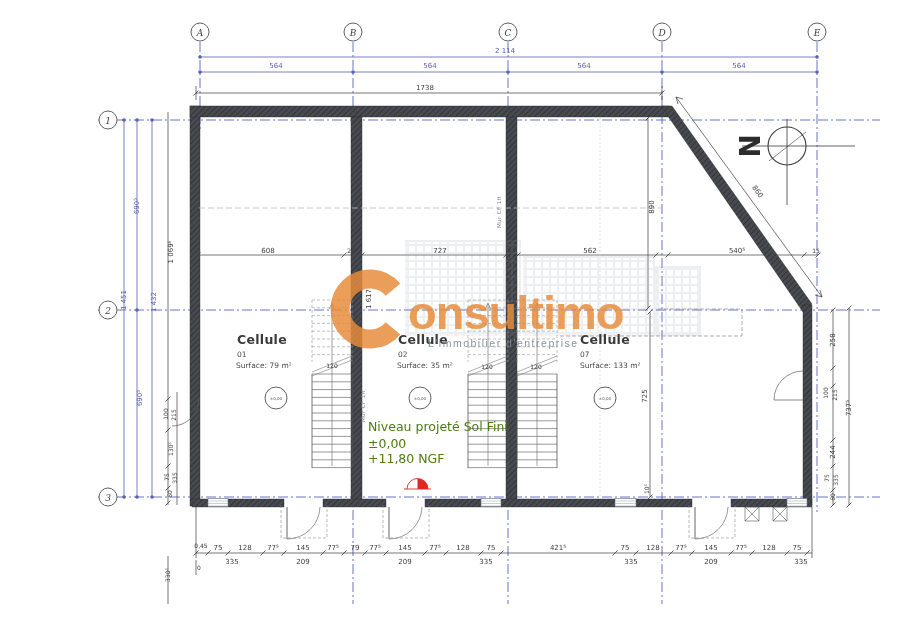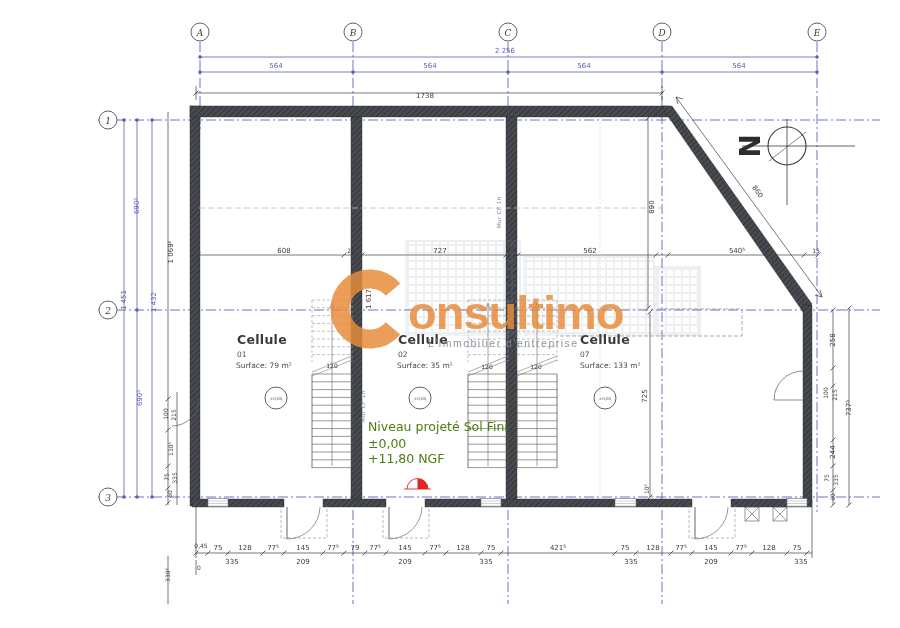--- a/index.html
+++ b/index.html
@@ -314,43 +314,43 @@
   <div class="bub" style="left:108px;top:120px">
       <span>1</span>
     </div>
   <div class="bub" style="left:108px;top:310px">
       <span>2</span>
     </div>
   <div class="bub" style="left:108px;top:497px">
       <span>3</span>
     </div>
 
-  <span class="lbl bl" style="left:505px;top:51px">2 256</span>
+  <span class="lbl bl" style="left:505px;top:51px">2 114</span>
   <span class="lbl bl" style="left:276px;top:66px">564</span>
   <span class="lbl bl" style="left:430px;top:66px">564</span>
   <span class="lbl bl" style="left:584px;top:66px">564</span>
   <span class="lbl bl" style="left:739px;top:66px">564</span>
-  <span class="lbl" style="left:425px;top:96px">1738</span>
+  <span class="lbl" style="left:425px;top:88px">1738</span>
 
   <span class="lbl bl rt" style="left:124px;top:300px">1 451</span>
   <span class="lbl bl rt" style="left:137px;top:206px">690⁵</span>
   <span class="lbl bl rt" style="left:154px;top:302px">1 432</span>
   <span class="lbl bl rt" style="left:140px;top:398px">690⁵</span>
   <span class="lbl rt" style="left:171px;top:252px">1 069⁶</span>
   <span class="lbl rt tiny" style="left:166px;top:414px">100</span>
   <span class="lbl rt tiny" style="left:174px;top:415px">215</span>
   <span class="lbl rt tiny" style="left:171px;top:449px">130⁵</span>
   <span class="lbl rt tiny" style="left:167px;top:477px">75</span>
   <span class="lbl rt tiny" style="left:175px;top:478px">335</span>
   <span class="lbl rt tiny" style="left:170px;top:494px">60</span>
   <span class="lbl tiny" style="left:201px;top:546px">0,45</span>
   <span class="lbl tiny" style="left:199px;top:568px">0</span>
   <span class="lbl rt tiny" style="left:168px;top:575px">330⁵</span>
 
-  <span class="lbl" style="left:284px;top:251px">608</span>
+  <span class="lbl" style="left:268px;top:251px">608</span>
   <span class="lbl tiny" style="left:351px;top:251px">20</span>
   <span class="lbl" style="left:440px;top:251px">727</span>
   <span class="lbl tiny" style="left:511px;top:251px">20</span>
   <span class="lbl" style="left:590px;top:251px">562</span>
   <span class="lbl" style="left:737px;top:251px">540⁵</span>
   <span class="lbl tiny" style="left:816px;top:251px">15</span>
 
   <span class="lbl rt" style="left:652px;top:207px">890</span>
   <span class="lbl rt" style="left:645px;top:396px">725</span>
   <span class="lbl rt tiny" style="left:647px;top:489px">10⁵</span>

